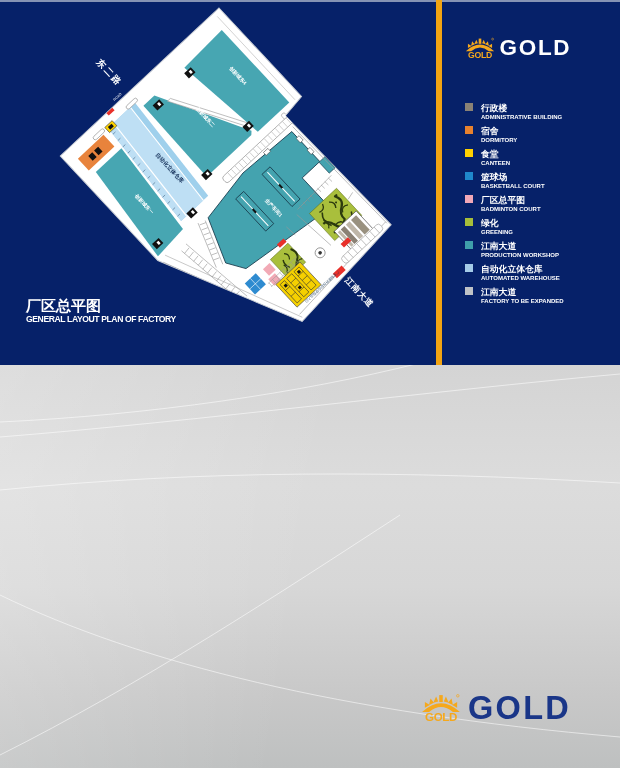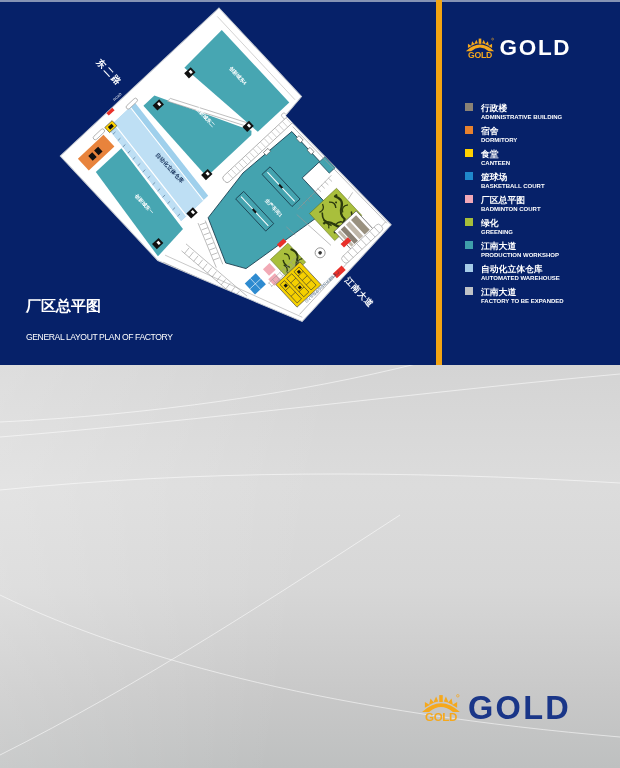--- a/index.html
+++ b/index.html
@@ -2,21 +2,21 @@
 <html><head>
 <meta charset="utf-8">
 <style>
 html,body{margin:0;padding:0;width:620px;height:768px;overflow:hidden;}
 body{font-family:"Liberation Sans",sans-serif;position:relative;background:#fff;}
 #top{position:absolute;left:0;top:0;width:620px;height:365px;background:#062169;}
 #topedge{position:absolute;left:0;top:0;width:620px;height:2px;background:#8593b4;}
 #stripe{position:absolute;left:436px;top:0;width:6px;height:365px;background:#f2a413;}
 #title{position:absolute;left:26px;top:297px;color:#fff;}
 #title .cn{font-size:15px;font-weight:bold;letter-spacing:0px;line-height:17px;}
-#title .en{font-size:8.6px;font-weight:normal;margin-top:18px;letter-spacing:-0.4px;}
+#title .en{font-size:8.6px;font-weight:bold;margin-top:0;letter-spacing:-0.4px;}
 #toplogo{position:absolute;left:465px;top:37px;}
 #toplogo .g{position:absolute;left:34.5px;top:-2px;color:#fff;font-weight:bold;font-size:22.5px;letter-spacing:1.7px;}
 #legend{position:absolute;left:465px;top:102px;}
 .li{position:absolute;left:0;}
 .sq{position:absolute;left:0;top:1px;width:8px;height:8px;}
 .cn1{position:absolute;left:16px;top:1px;color:#fff;font-size:8.8px;font-weight:bold;letter-spacing:0px;white-space:nowrap;text-align:right;}
 .en1{position:absolute;left:16px;top:11.5px;color:#fff;font-size:6px;font-weight:bold;white-space:nowrap;letter-spacing:0px;}
 #bottom{position:absolute;left:0;top:365px;width:620px;height:403px;background:linear-gradient(100deg,rgba(255,255,255,0.22),rgba(255,255,255,0) 50%),linear-gradient(to bottom,#d4d4d4 0%,#dcdcdc 30%,#d7d7d7 55%,#c8c8c8 82%,#bec0c0 100%);}
 #botlogo{position:absolute;left:421px;top:693px;}
 #botlogo .g{position:absolute;left:47px;top:-3px;color:#1a3688;font-weight:bold;font-size:32.5px;letter-spacing:2.3px;}

